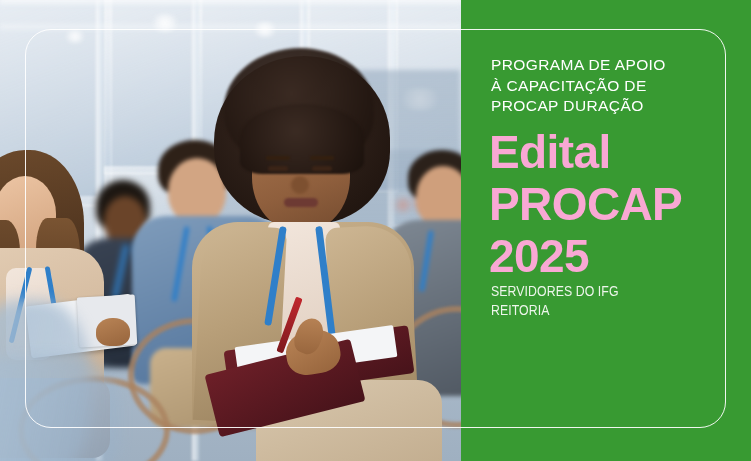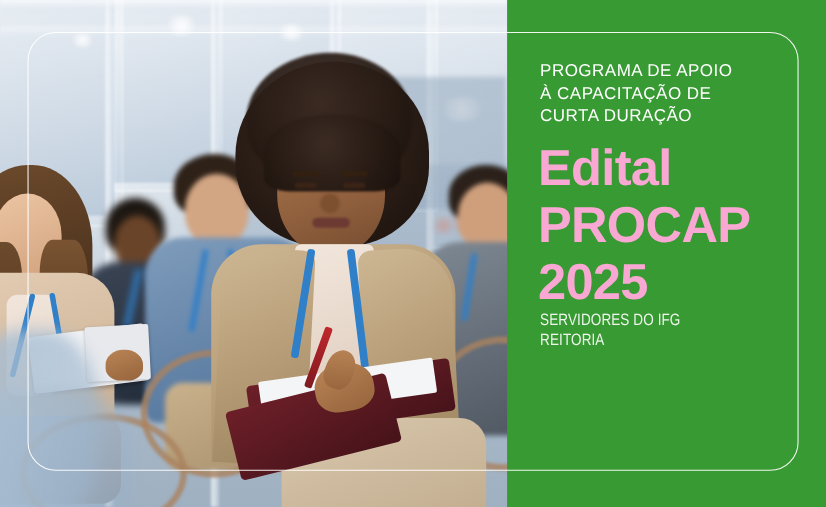--- a/index.html
+++ b/index.html
@@ -318,21 +318,21 @@
     <div class="fg-blur" style="left:-40px;top:356px;width:160px;height:130px;border-radius:36%;opacity:.8;"></div>
   </div>
 
   <div class="green"></div>
 
   <div class="frame"></div>
 
   <div class="txt-wrap">
     <div class="kicker">PROGRAMA DE APOIO
 À CAPACITAÇÃO DE
-CURTA DURAÇÃO</div>
+PROCAP DURAÇÃO</div>
     <div class="title">Edital
 PROCAP
 2025</div>
     <div class="subnote">SERVIDORES DO IFG
 REITORIA</div>
   </div>
 
 
 </div>
 

